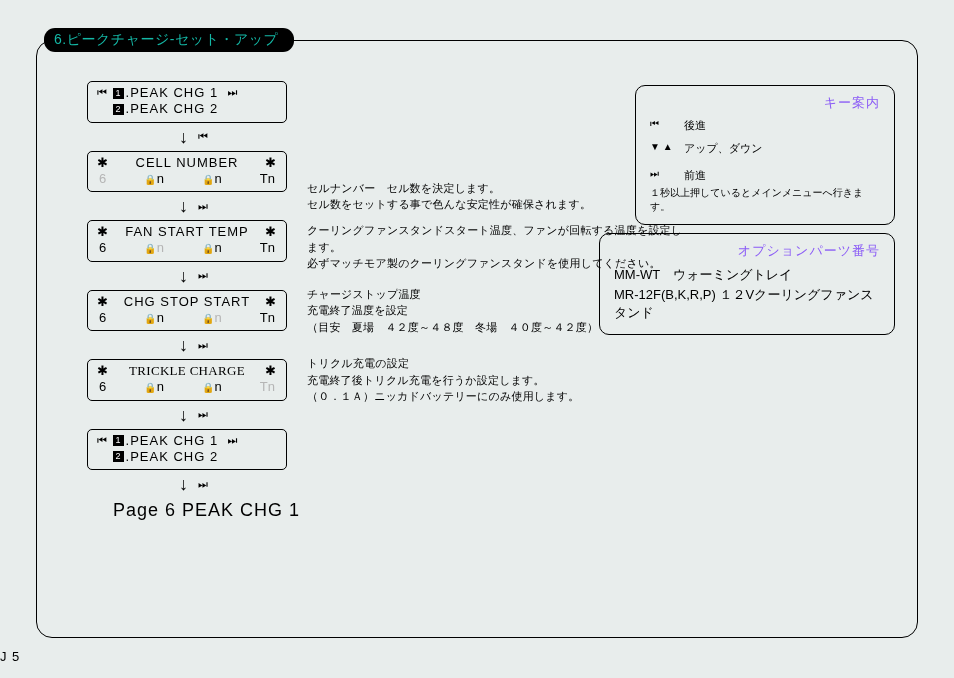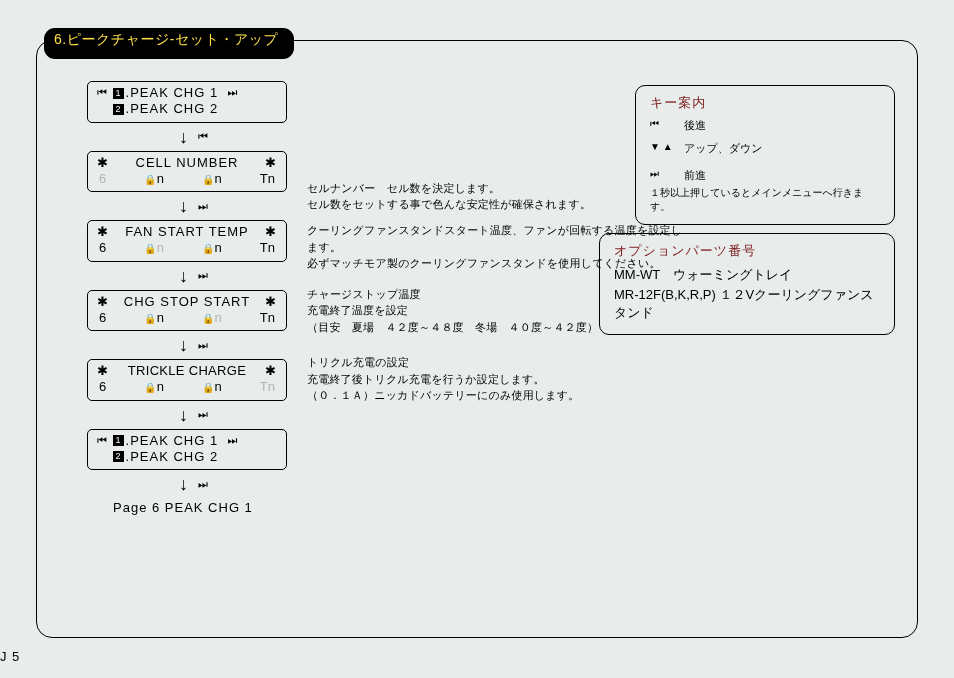--- a/index.html
+++ b/index.html
@@ -10,23 +10,23 @@
     color: #000;
     position: relative;
     padding: 28px 36px 20px 36px;
   }
   
   .section-header {
     position: absolute;
     top: 28px;
     left: 44px;
     background: #000;
-    color: #fde047;
+    color: #14b8a6;
     font-size: 14px;
-    padding: 3px 16px 10px 10px;
+    padding: 3px 16px 3px 10px;
     border-radius: 11px;
     letter-spacing: 0.5px;
     z-index: 2;
   }
   
   .frame {
     position: absolute;
     top: 40px;
     left: 36px;
     right: 36px;
@@ -104,42 +104,42 @@
   }
   
   .panel {
     position:absolute;
     border:1.5px solid #000;
     border-radius:10px;
     padding: 8px 14px 10px 14px;
     font-size: 11px;
   }
   .panel-title {
-    color: #7f1d1d;
-    text-align: left;
+    color: #8b5cf6;
+    text-align: right;
     font-size: 13px;
     margin-bottom: 6px;
     letter-spacing: 1px;
   }
   .key-panel { top: 44px; right: 22px; width: 260px; }
   .opt-panel { top: 192px; right: 22px; width: 296px; }
   .key-row { margin: 3px 0; display:flex; align-items:flex-start; gap:8px; }
   .key-row .ki { width: 26px; font-size:10px; }
   .key-note { font-size:10px; margin-top:2px; }
   .opt-line { margin:2px 0; font-size:13px; }
   .footer-label {
     position:absolute;
     left:0; right:0;
     bottom: 14px;
     text-align:left;
     font-size: 13px;
     letter-spacing: 1px;
   }
   .page-label {
-    font-size: 13px;
+    font-size: 18px;
     letter-spacing: 1px;
     margin-left: 26px;
     margin-top: 6px;
   }
 </style>
 </head>
 <body>
 
 <div class="section-header">6.ピークチャージ-セット・アップ</div>
 
@@ -230,31 +230,31 @@
       <div class="arrow-wrap">
         <span class="arrow-down">↓</span>
         <span class="small-glyph">⏭</span>
       </div>
     </div>
 
     <div class="step" style="position:relative;">
       <div class="lcd">
         <div class="lcd-row" style="justify-content:space-between;">
           <span>✱</span>
-          <span style="letter-spacing:0.3px;">TRICKLE CHARGE</span>
+          <span style="letter-spacing:0.3px;font-family:Liberation Serif, serif;">TRICKLE CHARGE</span>
           <span>✱</span>
         </div>
         <div class="bot-row">
           <span>6</span>
           <span><span class="lock">🔒</span><span>n</span></span>
           <span><span class="lock">🔒</span><span>n</span></span>
           <span class="dim">Tn</span>
         </div>
       </div>
-      <div class="desc" style="top:-4px; left:220px; width:360px;font-family:Liberation Mono, monospace;">トリクル充電の設定<br>充電終了後トリクル充電を行うか設定します。<br>（０．１Ａ）ニッカドバッテリーにのみ使用します。</div>
+      <div class="desc" style="top:-4px; left:220px; width:360px;">トリクル充電の設定<br>充電終了後トリクル充電を行うか設定します。<br>（０．１Ａ）ニッカドバッテリーにのみ使用します。</div>
       <div class="arrow-wrap">
         <span class="arrow-down">↓</span>
         <span class="small-glyph">⏭</span>
       </div>
     </div>
 
     <div class="step">
       <div class="lcd">
         <div class="lcd-row">
           <span class="glyph">⏮</span>

